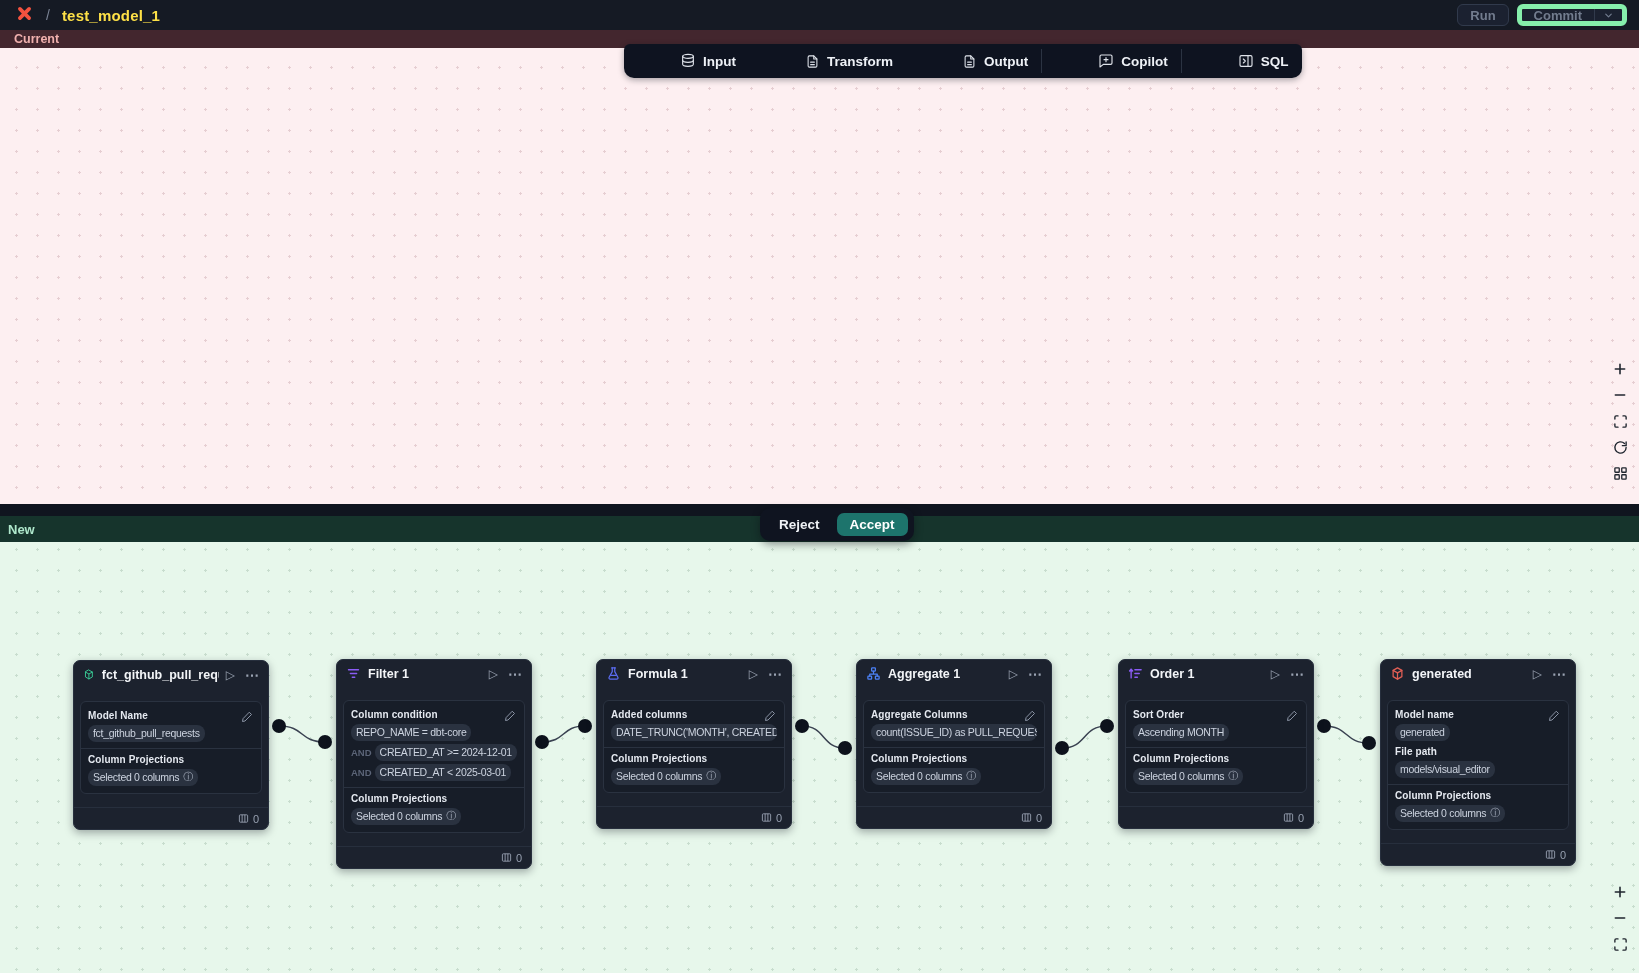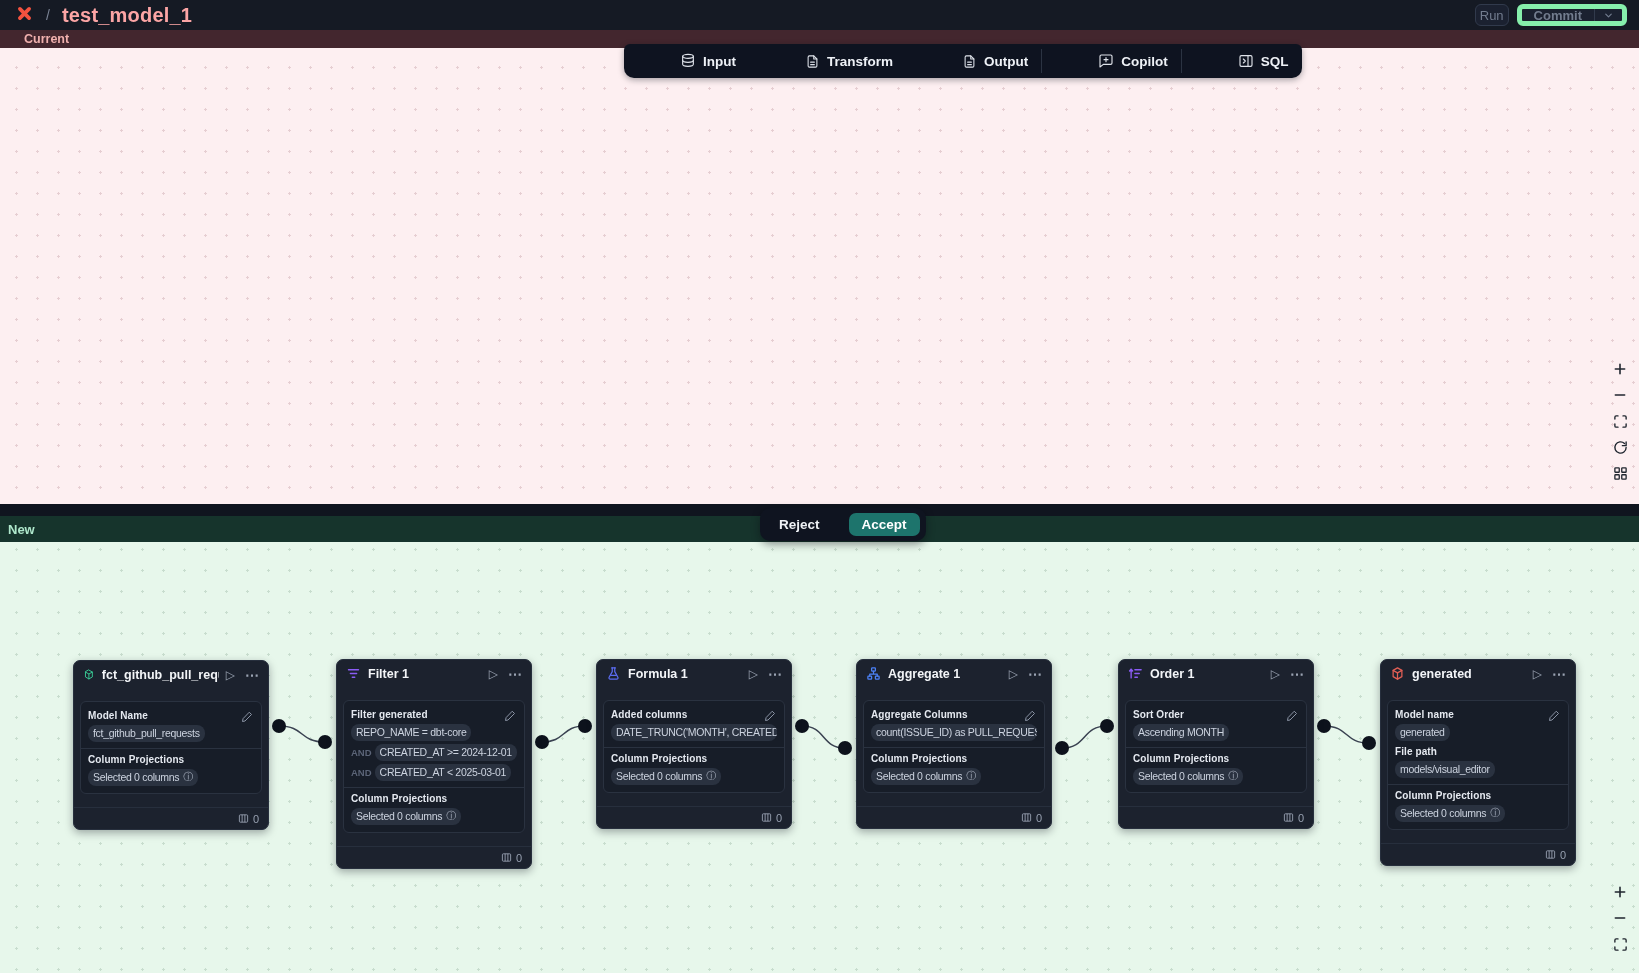--- a/index.html
+++ b/index.html
@@ -10,35 +10,35 @@
     background: #10151f;
     -webkit-font-smoothing: antialiased;
   }
   
   .app-header {
     position:absolute; left:0; top:0; width:1639px; height:30px;
     background:#151a24; display:flex; align-items:center;
     padding:0 12px 0 16px; z-index:10;
   }
   .crumb-sep { color:#7c8596; font-size:14px; margin:0 12px 0 13px; }
-  .app-title { color:#fca5a5; font-size:20px; font-weight:700; letter-spacing:.2px;text-align:right; }
+  .app-title { color:#fde047; font-size:15px; font-weight:700; letter-spacing:.2px;text-align:right; }
   .header-actions { margin-left:auto; display:flex; gap:8px; align-items:center; }
   .hbtn {
-    height:22px; display:flex; align-items:center; padding:0 4px;
+    height:22px; display:flex; align-items:center; padding:0 12px;
     border:1px solid #313a4c; border-radius:6px; background:#1b2130;
-    color:#727c8e; font-size:13px; font-weight:400; cursor:default;
+    color:#727c8e; font-size:13px; font-weight:700; cursor:default;
   }
   .commit-group { display:flex; border:5px solid #86efac; border-radius:6px; background:#1b2130; height:22px; }
   .commit-main { display:flex; align-items:center; padding:0 12px; color:#727c8e; font-size:13px; font-weight:600; }
   .commit-caret { display:flex; align-items:center; padding:0 8px; border-left:1px solid #313a4c; }
   
   .bar-current {
     position:absolute; left:0; top:30px; width:1639px; height:18px;
     background:#43262e; color:#f0b0ae; font-size:12.5px; font-weight:600;
-    display:flex; align-items:center; padding:0 24px; z-index:4;
+    display:flex; align-items:center; padding:0 14px; z-index:4;
   }
   .bar-new {
     position:absolute; left:0; top:516px; width:1639px; height:26px;
     background:#16342c; color:#aee7cb; font-size:13px; font-weight:600;
     display:flex; align-items:center; padding:0 8px; z-index:4;
   }
   
   .canvas-pink {
     position:absolute; left:0; top:48px; width:1639px; height:456px;
     background-color:#fdeff1;
@@ -59,21 +59,21 @@
   }
   .tb-item {
     display:flex; align-items:center; gap:7px; padding:0 13px;
     color:#eef1f6; font-size:13.5px; font-weight:600; cursor:default;margin-left:43px;
   }
   .tb-sep { width:1px; background:#2b3342; margin:5px 0; }
   
   .review {
     position:absolute; left:760px; top:508px; z-index:8;
     background:#0f1420; border-radius:10px; padding:5px 6px;
-    display:flex; align-items:center; gap:16px;
+    display:flex; align-items:center; gap:4px;
     box-shadow:0 3px 8px rgba(8,12,18,.45);
   }
   .reject-btn {
     color:#eef1f5; font-size:13.5px; font-weight:600; padding:4px 13px;
     background:transparent; border:none; border-radius:6px; cursor:default;
   }
   .accept-btn {
     color:#ffffff; font-size:13.5px; font-weight:700; padding:4px 13px;
     background:#1d746c; border:none; border-radius:7px; cursor:default;
   }
@@ -268,21 +268,21 @@
       </svg>
     <span class="node-title">Filter 1</span>
     <span class="node-play">▷</span>
     <span class="node-menu">⋯</span>
   </div>
   <div class="node-card">
     <span class="pencil"><svg width="12" height="12" viewBox="0 0 24 24" fill="none" stroke="#8a93a4" stroke-width="2" stroke-linecap="round" stroke-linejoin="round">
           <path d="M17 3l4 4L8 20l-5 1 1-5z"></path>
         </svg></span>
     <div class="field">
-      <div class="field-label">Filter generated</div>
+      <div class="field-label">Column condition</div>
       <div class="chip-row">
           <span class="chip">REPO_NAME = dbt-core</span>
         </div>
       <div class="chip-row">
           <span class="and-prefix">AND</span>
           <span class="chip">CREATED_AT &gt;= 2024-12-01</span>
         </div>
       <div class="chip-row">
           <span class="and-prefix">AND</span>
           <span class="chip">CREATED_AT &lt; 2025-03-01</span>

